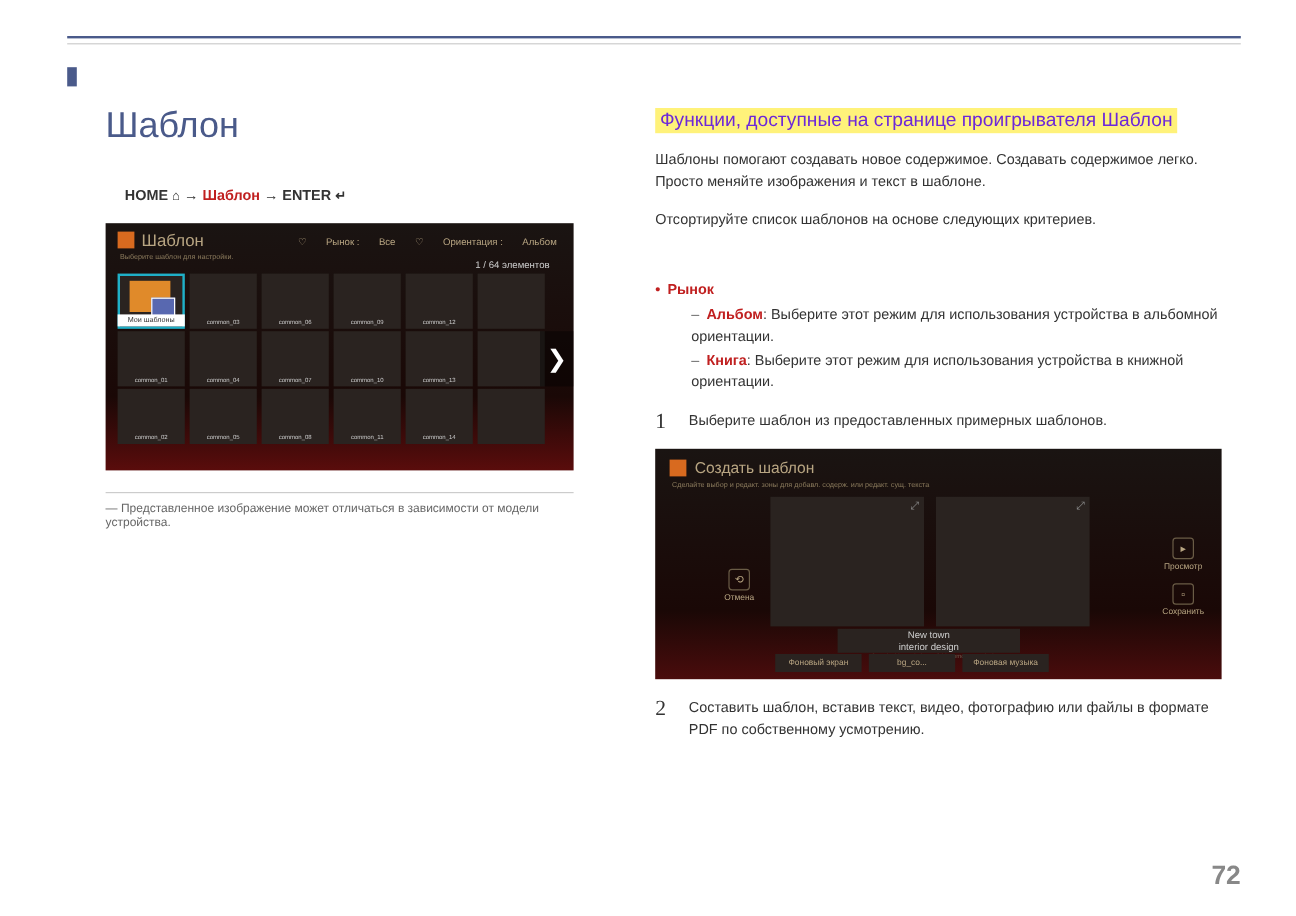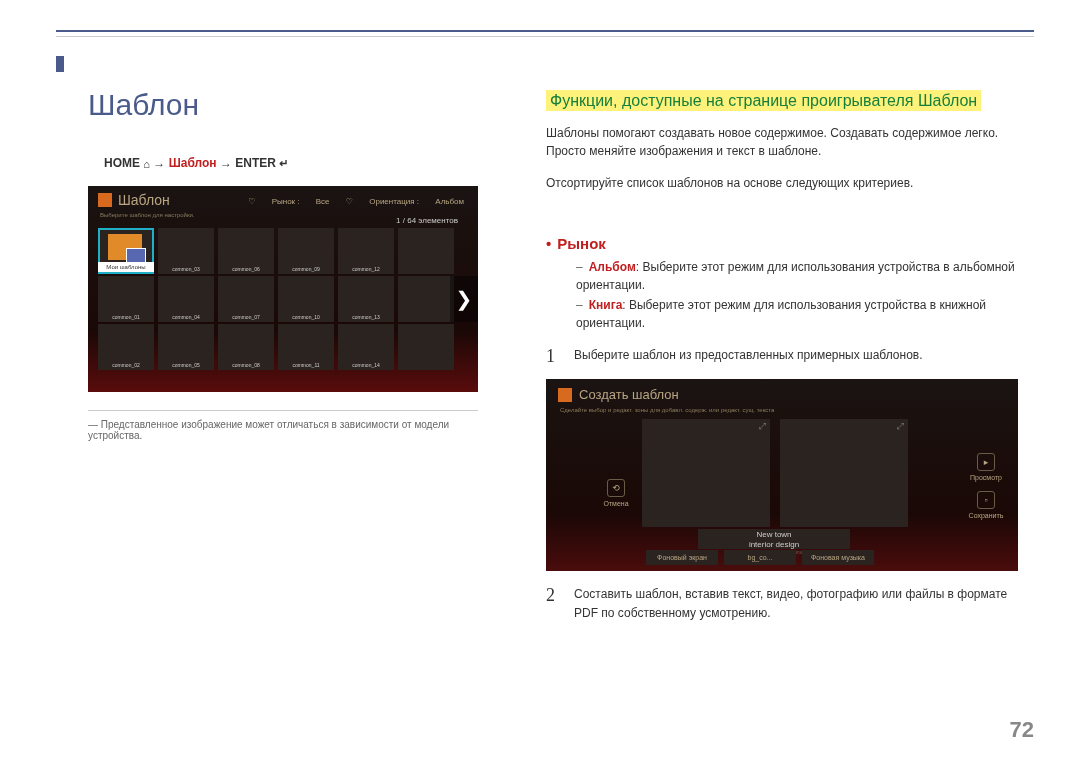--- a/index.html
+++ b/index.html
@@ -106,29 +106,29 @@
     background: rgba(0,0,0,0.4);
     display: flex; align-items: center; justify-content: center;
     color: #fff; font-size: 20px;
   }
   .hr-thin { border-top: 1px solid #ccc; margin: 18px 0 8px; }
   .note { font-size: 10px; color: #666; }
   .note .dash { color: #666; }
 
   h2.subsection {
     background: #fff27a;
-    color: #15803d;
+    color: #6d28d9;
     font-size: 16px;
     font-weight: 400;
     padding: 2px 4px;
     display: inline;
   }
   .para { font-size: 12px; line-height: 1.5; margin-top: 14px; }
   .bullet-list { margin-top: 10px; }
-  .bullet-item { font-size: 15px; line-height: 1.6; margin-top: 40px; }
+  .bullet-item { font-size: 12px; line-height: 1.6; margin-top: 40px; }
   .bullet-item .dot { color: #c02020; font-weight: bold; margin-right: 6px; }
   .bullet-item .label { color: #c02020; font-weight: bold; }
   .sub-bullet { margin-left: 30px; font-size: 12px; line-height: 1.5; margin-top: 2px; }
   .sub-bullet .dash { color: #666; margin-right: 6px; }
   .sub-bullet .label { color: #c02020; font-weight: bold; }
 
   .numlist { margin-top: 14px; }
   .numrow { display: flex; gap: 14px; margin-bottom: 12px; }
   .num { font-size: 18px; color: #333; font-family: Georgia, serif; width: 14px; }
   .numtext { font-size: 12px; line-height: 1.6; flex: 1; }

